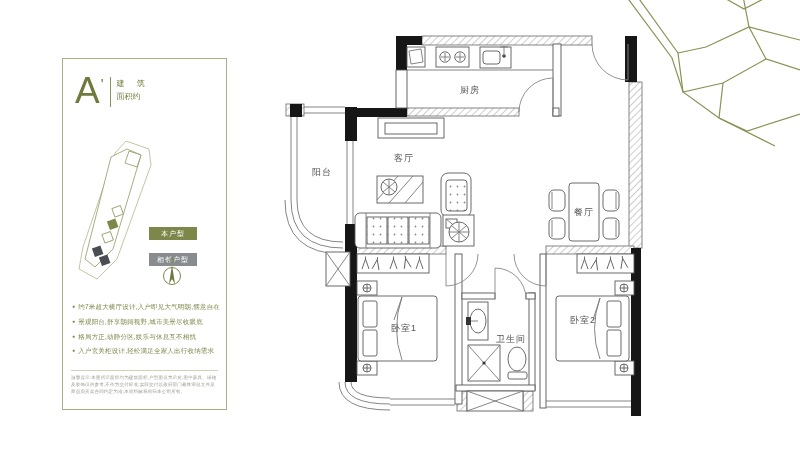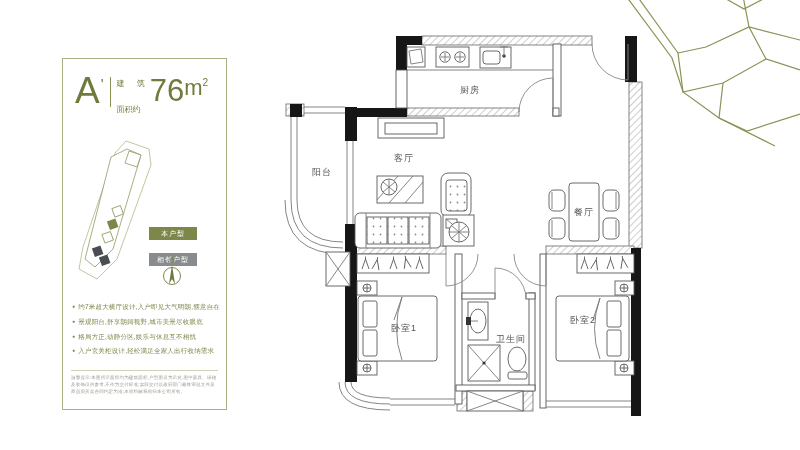--- a/index.html
+++ b/index.html
@@ -7,21 +7,21 @@
          font-family:"Liberation Sans","DejaVu Sans",sans-serif;}
   svg text{font-family:"Liberation Sans","DejaVu Sans",sans-serif;}
 
   
   .info-panel{position:absolute;left:62px;top:58px;width:163px;height:350px;
               border:1px solid #abb083;background:#fff;}
   .title-row{position:absolute;left:12px;top:16px;display:flex;align-items:flex-start;color:#6f7a3c;}
   .unit-letter{font-size:37px;line-height:.85;font-weight:400;}
   .unit-prime{font-size:15px;line-height:1;margin:1px 0 0 1px;}
   .vdiv{width:1px;height:30px;background:#8a9254;margin:2px 6px 0 6px;}
-  .area-cn{display:flex;flex-direction:column;margin-top:3px;font-size:8px;line-height:1.6;color:#6f7a3c;gap:13px;}
+  .area-cn{display:flex;flex-direction:column;margin-top:3px;font-size:8px;line-height:1.6;color:#6f7a3c;}
   .area-cn .l1{letter-spacing:5px;}
   .area-val{display:flex;align-items:flex-start;margin-top:0;}
   .area-num{font-size:31px;line-height:1;}
   .area-unit{font-size:22px;line-height:1.2;}
   .area-sup{font-size:10px;line-height:1;margin-top:3px;}
 
   .siteplan{position:absolute;left:8px;top:78px;}
   .legend{position:absolute;left:86px;top:168px;display:flex;flex-direction:column;gap:13px;}
   .badge{width:48px;height:13px;font-size:7px;line-height:13px;text-align:center;color:#fff;letter-spacing:1px;}
   .badge.self{background:#7d8749;}
@@ -287,25 +287,20 @@
   <aside class="info-panel">
 
     <div class="title-row">
       <span class="unit-letter">A</span>
       <span class="unit-prime">'</span>
       <span class="vdiv"></span>
       <span class="area-cn">
         <span class="l1">建 筑</span>
         <span class="l2">面积约</span>
       </span>
-      <span class="area-val">
-        <span class="area-num">76</span>
-        <span class="area-unit">m</span>
-        <span class="area-sup">2</span>
-      </span>
     </div>
 
     <svg class="siteplan" width="100" height="165" viewBox="0 0 100 165">
       <polygon points="55,4 78,12 80,28 46,122 26,142 8,132 12,110 44,16" fill="none" stroke="#b3b789" stroke-width="0.8"></polygon>
       <polygon points="56,12 70,18 42,112 24,130 14,122 40,20" fill="#fff" stroke="#8f9a62" stroke-width="0.8"></polygon>
       <polygon points="58,14 70,18 66,30 54,26" fill="#fff" stroke="#8f9a62" stroke-width="0.8"></polygon>
       <rect x="42" y="70" width="9" height="9" fill="#fff" stroke="#8f9a62" stroke-width="0.8" transform="rotate(-20 46 74)"></rect>
       <rect x="37" y="83" width="9" height="9" fill="#7d8749" transform="rotate(-20 41 87)"></rect>
       <rect x="32" y="96" width="9" height="9" fill="#fff" stroke="#8f9a62" stroke-width="0.8" transform="rotate(-20 36 100)"></rect>
       <rect x="22" y="110" width="9" height="9" fill="#4a4e52" transform="rotate(-20 26 114)"></rect>

